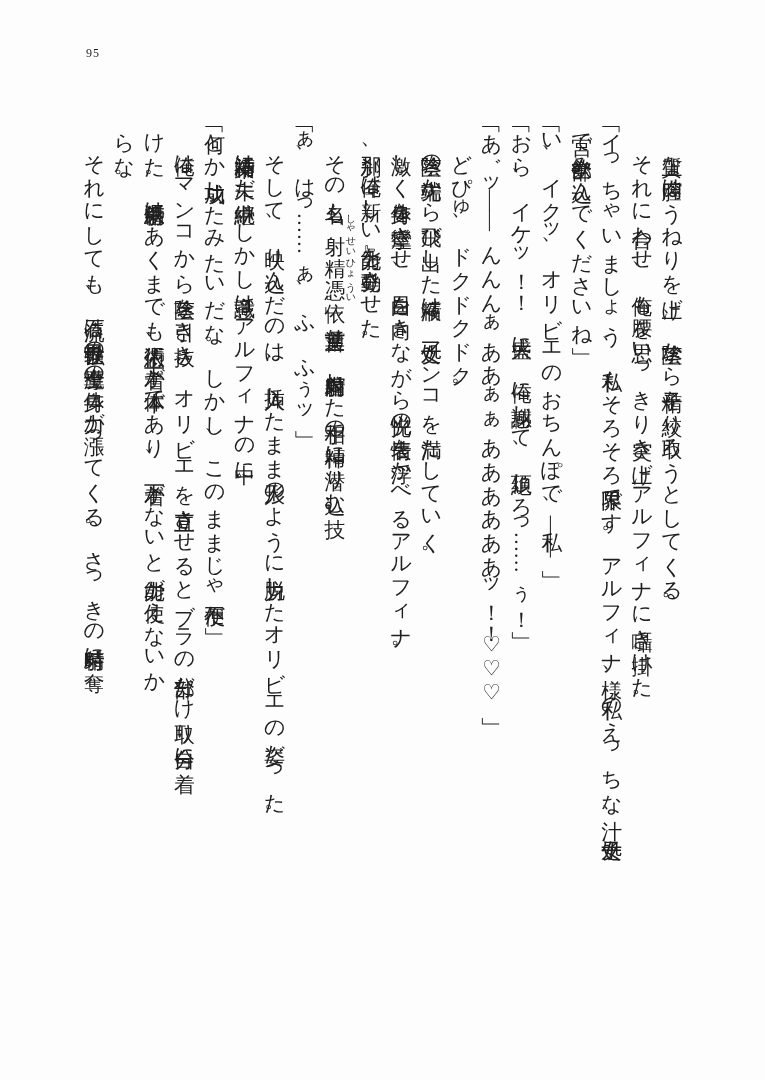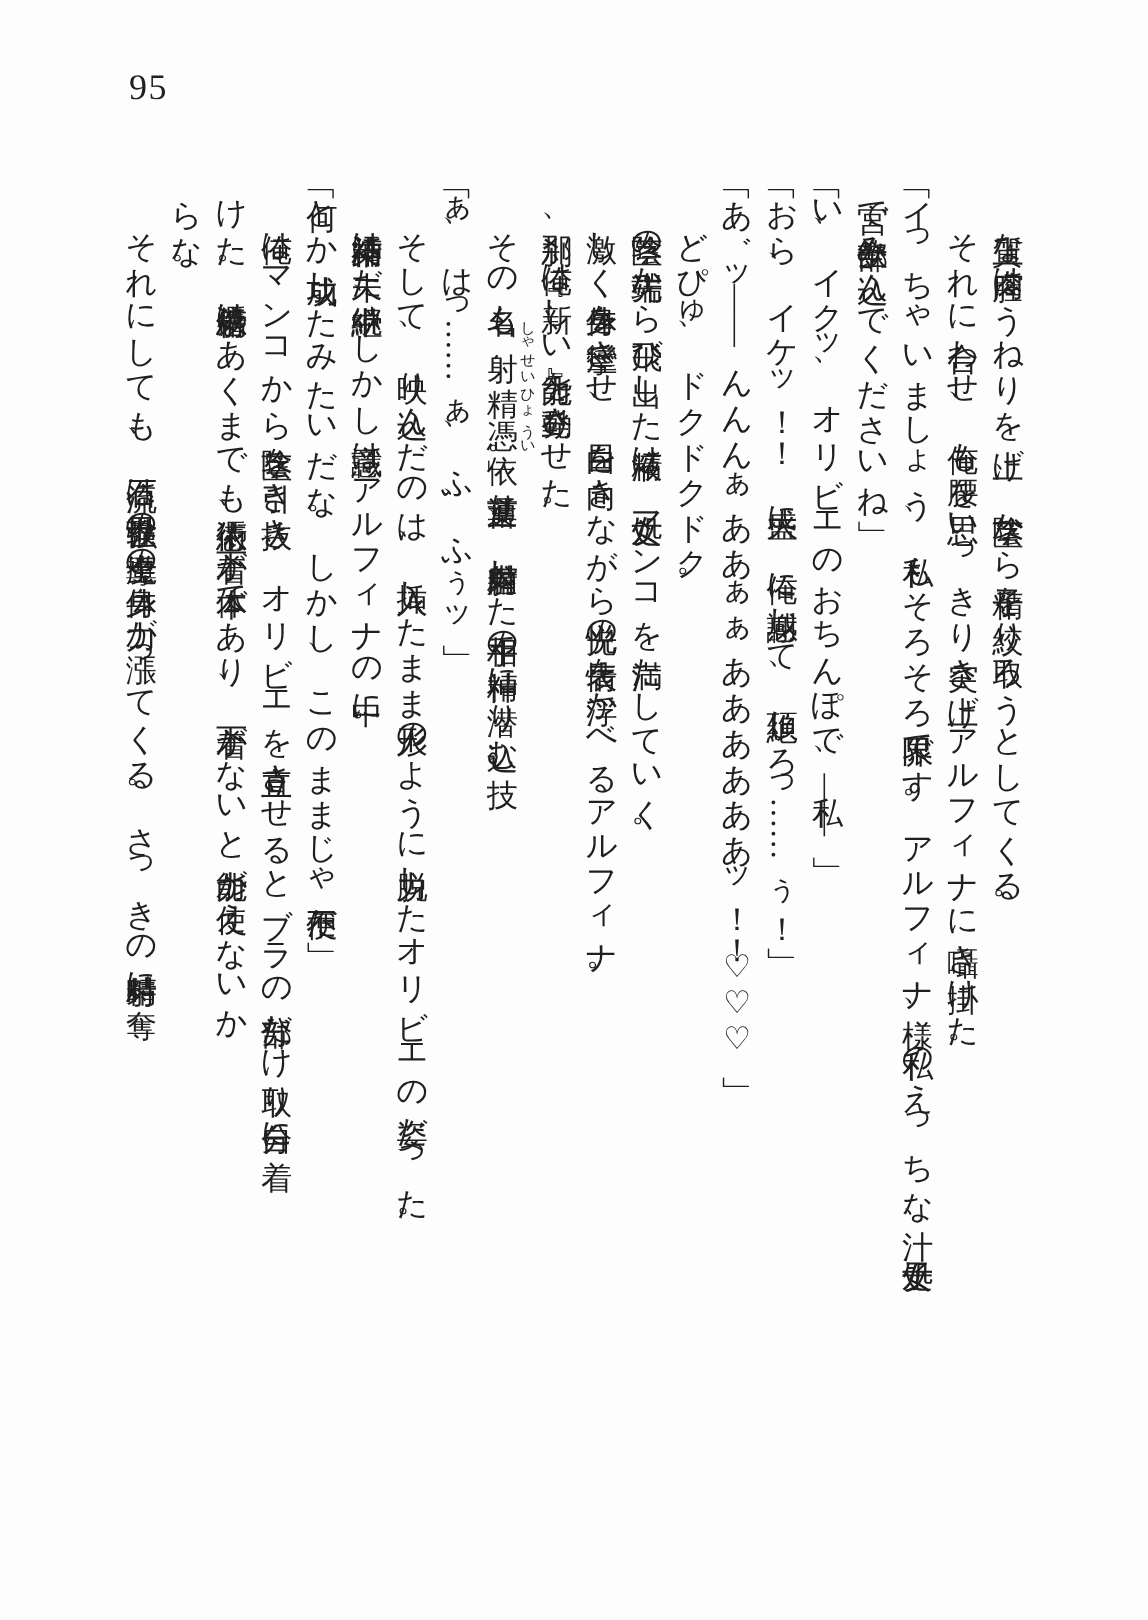--- a/index.html
+++ b/index.html
@@ -22,21 +22,21 @@
     height: 1080px;
     background: var(--bg-color);
     color: var(--text-color);
     font-family: "Liberation Serif", "DejaVu Serif", serif;
     overflow: hidden;
   }
   .page-number {
     position: absolute;
     top: 46px;
     left: 86px;
-    font-size: 24px;
+    font-size: 12px;
     letter-spacing: 1px;
     color: var(--text-color);
   }
   .text-block {
     position: absolute;
     top: 119px;
     right: 78px;
     width: 604px;
     height: 845px;
     writing-mode: vertical-rl;

